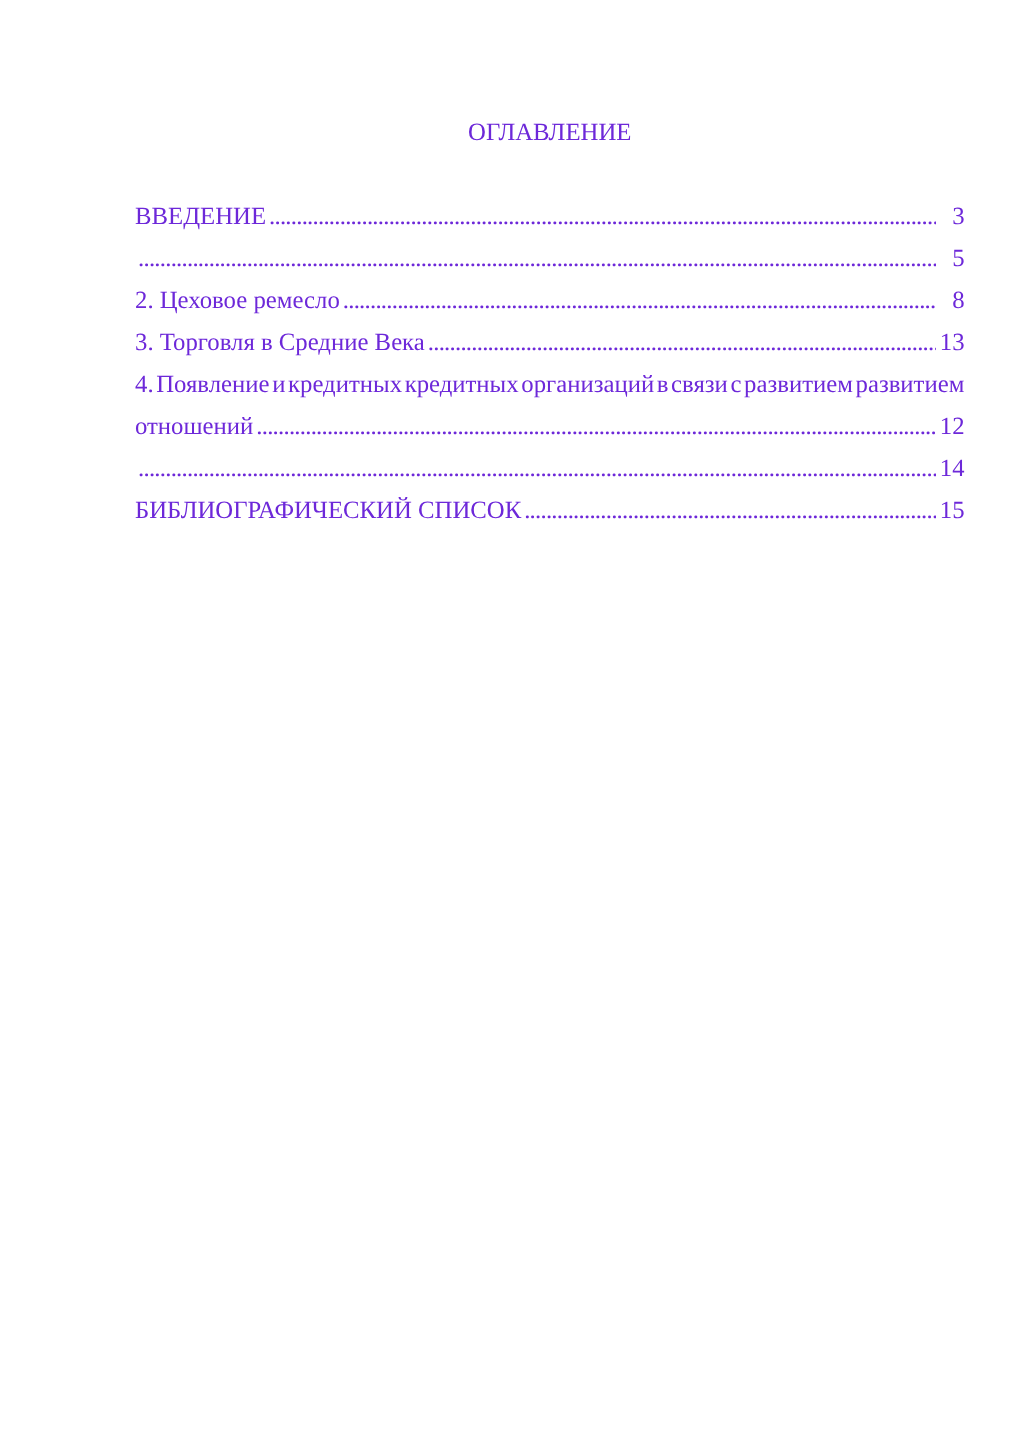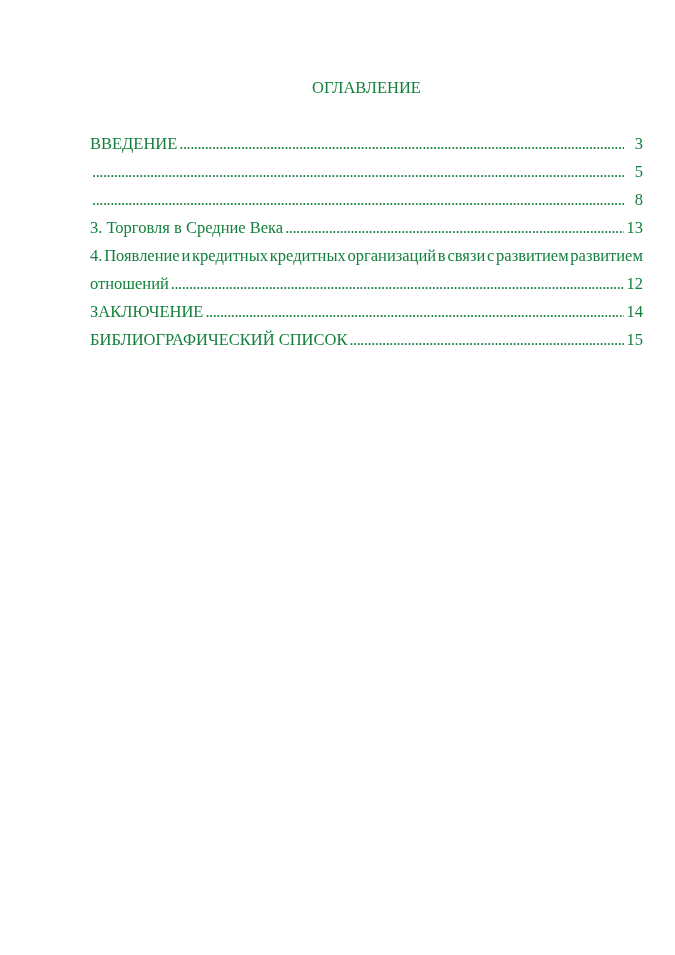--- a/index.html
+++ b/index.html
@@ -6,21 +6,21 @@
     margin: 0;
     padding: 0;
     background: #ffffff;
   }
   .page {
     position: relative;
     width: 675px;
     height: 955px;
     background: #ffffff;
     font-family: "Liberation Serif", "DejaVu Serif", serif;
-    color: #15803d;
+    color: #6d28d9;
     overflow: hidden;
   }
   .doc-title {
     position: absolute;
     top: 74px;
     left: 90px;
     width: 553px;
     font-size: 16.5px;
     line-height: 28px;
     text-align: center;
@@ -81,20 +81,21 @@
       <span class="leader">..........................................................................................................................................................................</span>
       <span class="pagenum">3</span>
     </div>
 
     <div class="toc-row">
       <span class="leader">..........................................................................................................................................................................</span>
       <span class="pagenum">5</span>
     </div>
 
     <div class="toc-row">
+      <span class="toc-text">2. Цеховое ремесло</span>
       <span class="leader">..........................................................................................................................................................................</span>
       <span class="pagenum">8</span>
     </div>
 
     <div class="toc-row">
       <span class="toc-text">3. Торговля в Средние Века</span>
       <span class="leader">..........................................................................................................................................................................</span>
       <span class="pagenum">13</span>
     </div>
 
@@ -112,21 +113,20 @@
         <span>развитием</span>
       </div>
 
     <div class="toc-row">
       <span class="toc-text">отношений</span>
       <span class="leader">..........................................................................................................................................................................</span>
       <span class="pagenum">12</span>
     </div>
 
     <div class="toc-row">
-      <span class="toc-text">ЗАКЛЮЧЕНИЕ</span>
       <span class="leader">..........................................................................................................................................................................</span>
       <span class="pagenum">14</span>
     </div>
 
     <div class="toc-row">
       <span class="toc-text">БИБЛИОГРАФИЧЕСКИЙ СПИСОК</span>
       <span class="leader">..........................................................................................................................................................................</span>
       <span class="pagenum">15</span>
     </div>
 

